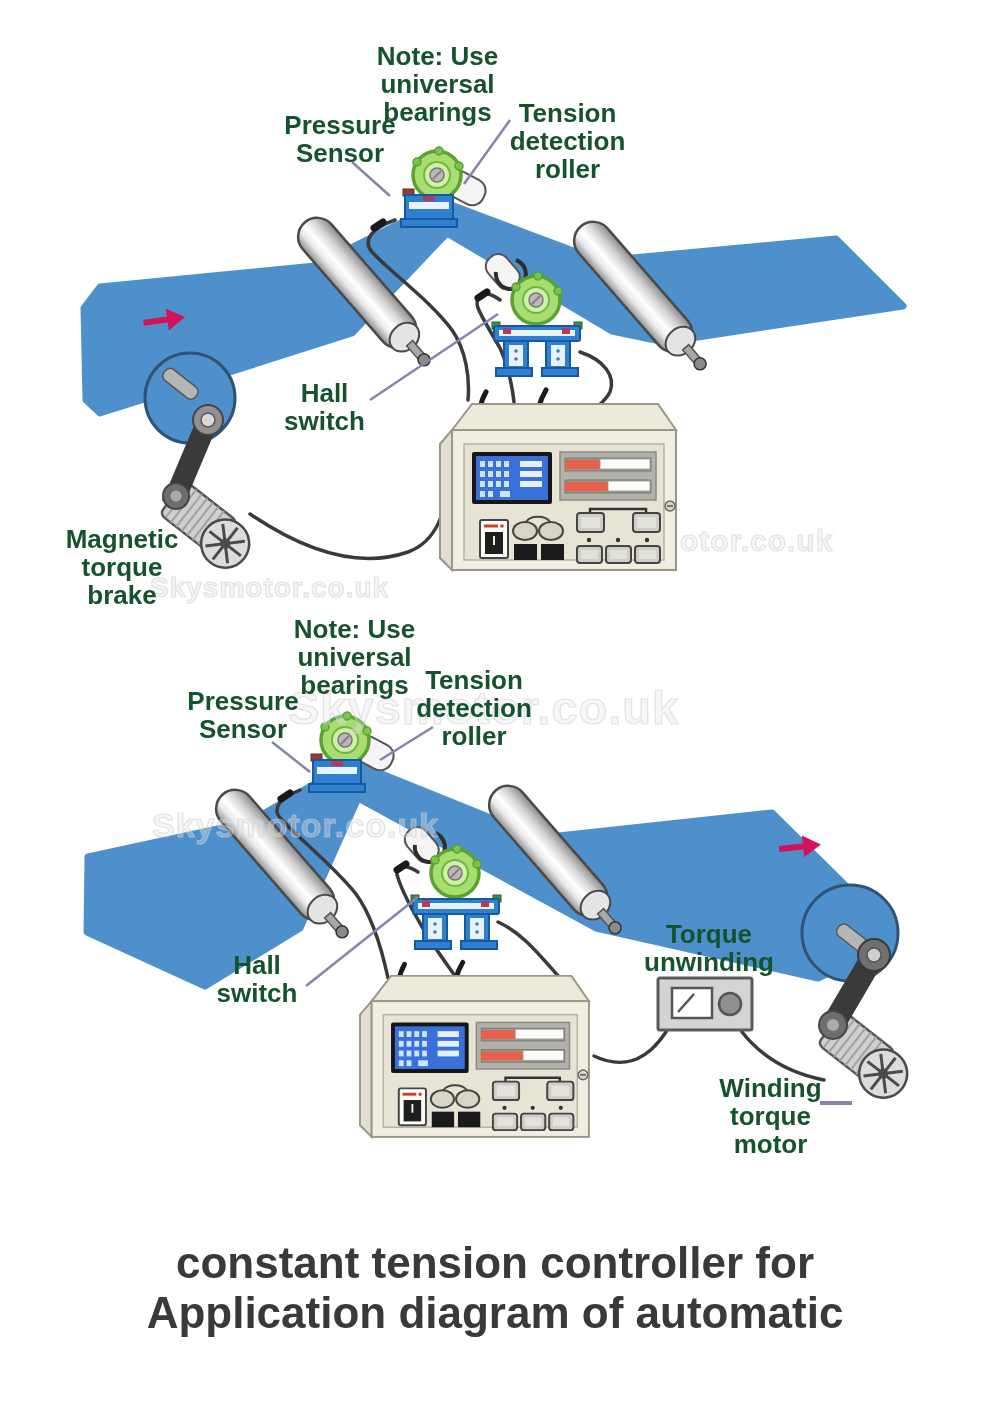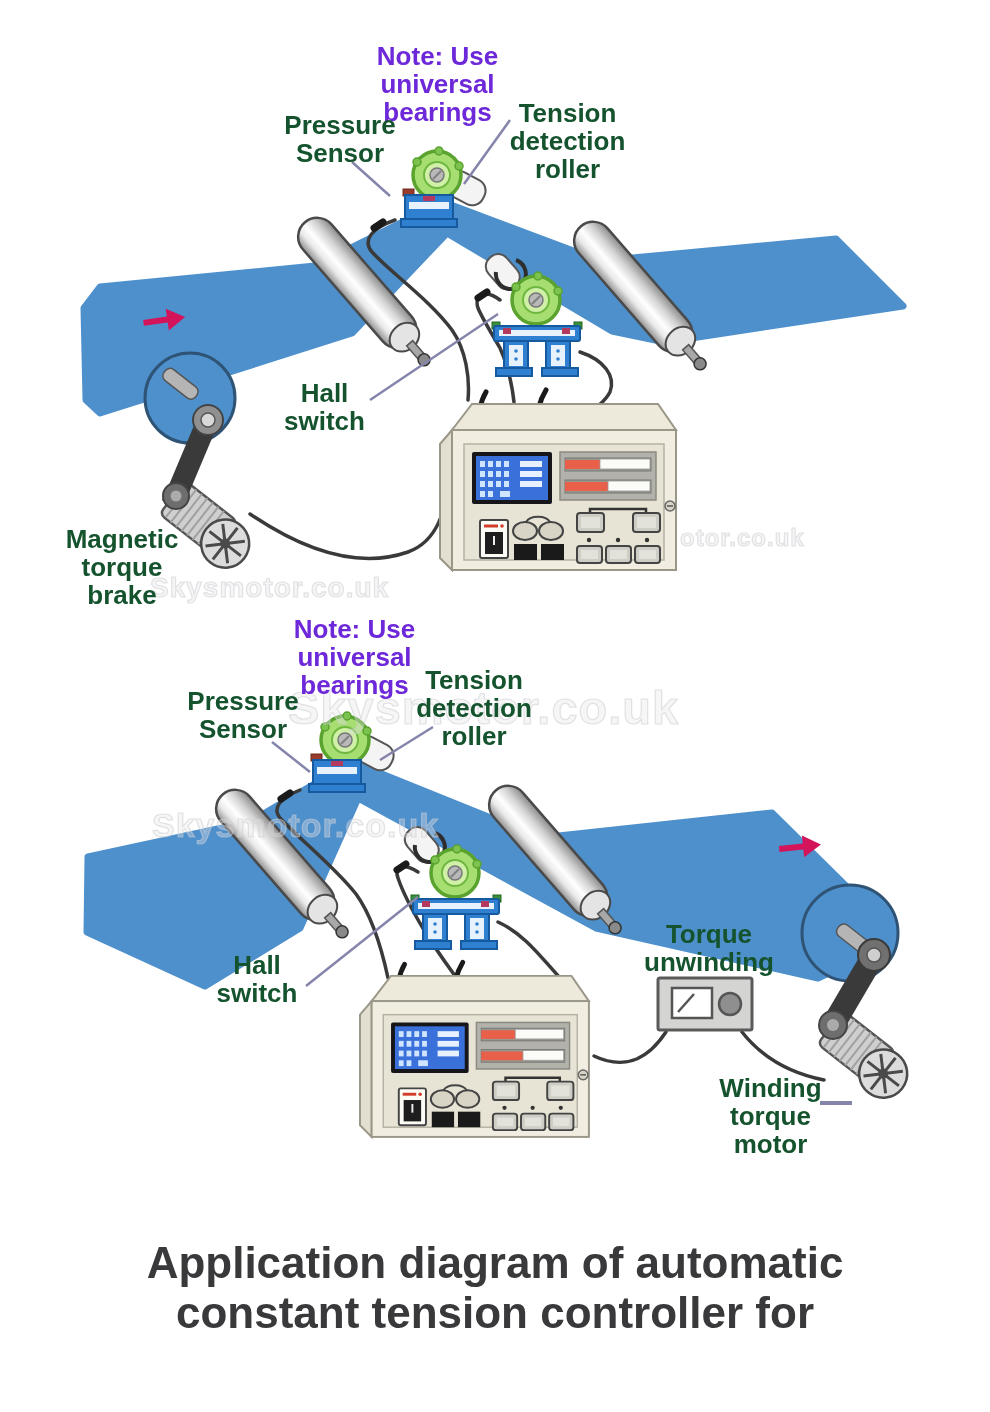--- a/index.html
+++ b/index.html
@@ -6,21 +6,21 @@
   #stage{
     position:relative;width:990px;height:1412px;background:#ffffff;
     font-family:"Liberation Sans", sans-serif;overflow:hidden;
   }
   #art{position:absolute;left:0;top:0;}
   .lbl{
     position:absolute;font-weight:bold;font-size:26px;line-height:28px;
     color:#14532d;text-align:center;white-space:nowrap;
   }
   .lbl span{display:block;}
-  .note{color:#6d28d9;}
+  .note{color:#14532d;}
   .wm{
     position:absolute;font-weight:bold;white-space:nowrap;letter-spacing:1px;
     color:rgba(228,228,232,0.35);
     -webkit-text-stroke:1.2px rgba(205,205,212,0.55);
   }
   .wm-blue{
     color:rgba(255,255,255,0.18);
     -webkit-text-stroke:1.2px rgba(255,255,255,0.45);
   }
   #title{
@@ -270,21 +270,21 @@
     <g stroke="#8585AC" stroke-width="2.5">
       <line x1="272" y1="742" x2="310" y2="772"></line>
       <line x1="433" y1="727" x2="380" y2="760"></line>
       <line x1="306" y1="986" x2="418" y2="897"></line>
       <line x1="820" y1="1103" x2="852" y2="1103" stroke-width="4"></line>
     </g>
   </g>
 </svg>
 
 <div class="wm" style="left:150px;top:572px;font-size:28px;">Skysmotor.co.uk</div>
-<div class="wm" style="left:680px;top:524px;font-size:24px;">otor.co.uk</div>
+<div class="wm" style="left:680px;top:524px;font-size:30px;">otor.co.uk</div>
 <div class="wm" style="left:288px;top:680px;font-size:47px;">Skysmotor.co.uk</div>
 <div class="wm" style="left:152px;top:806px;font-size:34px;">Skysmotor.co.uk</div>
 
 <div class="lbl note" style="left:345px;top:42px;width:185px;">
   <span>Note: Use</span>
   <span>universal</span>
   <span>bearings</span>
 </div>
 <div class="lbl" style="left:265px;top:111px;width:150px;">
   <span>Pressure</span>
@@ -327,17 +327,17 @@
   <span>Torque</span>
   <span>unwinding</span>
 </div>
 <div class="lbl" style="left:698px;top:1074px;width:145px;text-align:center;">
   <span>Winding</span>
   <span>torque</span>
   <span>motor</span>
 </div>
 
 <div id="title">
+  <span>constant tension controller for</span>
   <span>Application diagram of automatic</span>
-  <span>constant tension controller for</span>
 </div>
 
 </div>
 
 </body></html>

